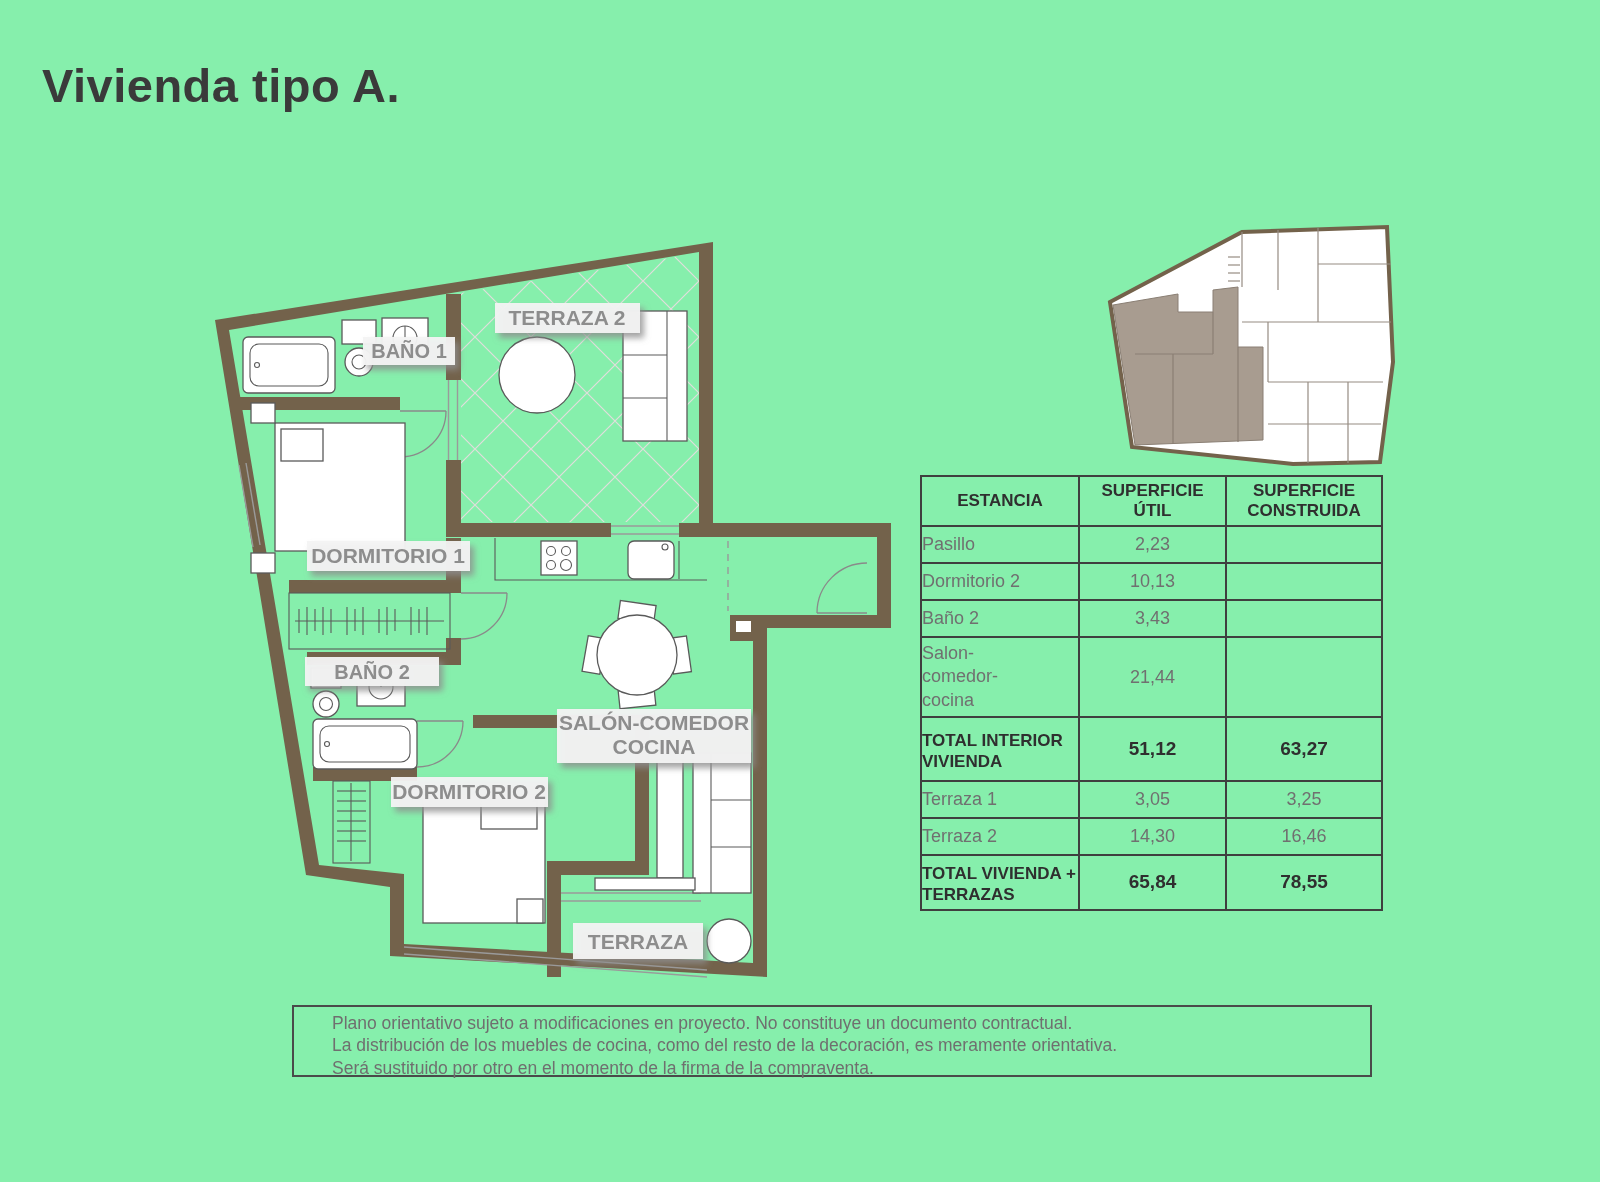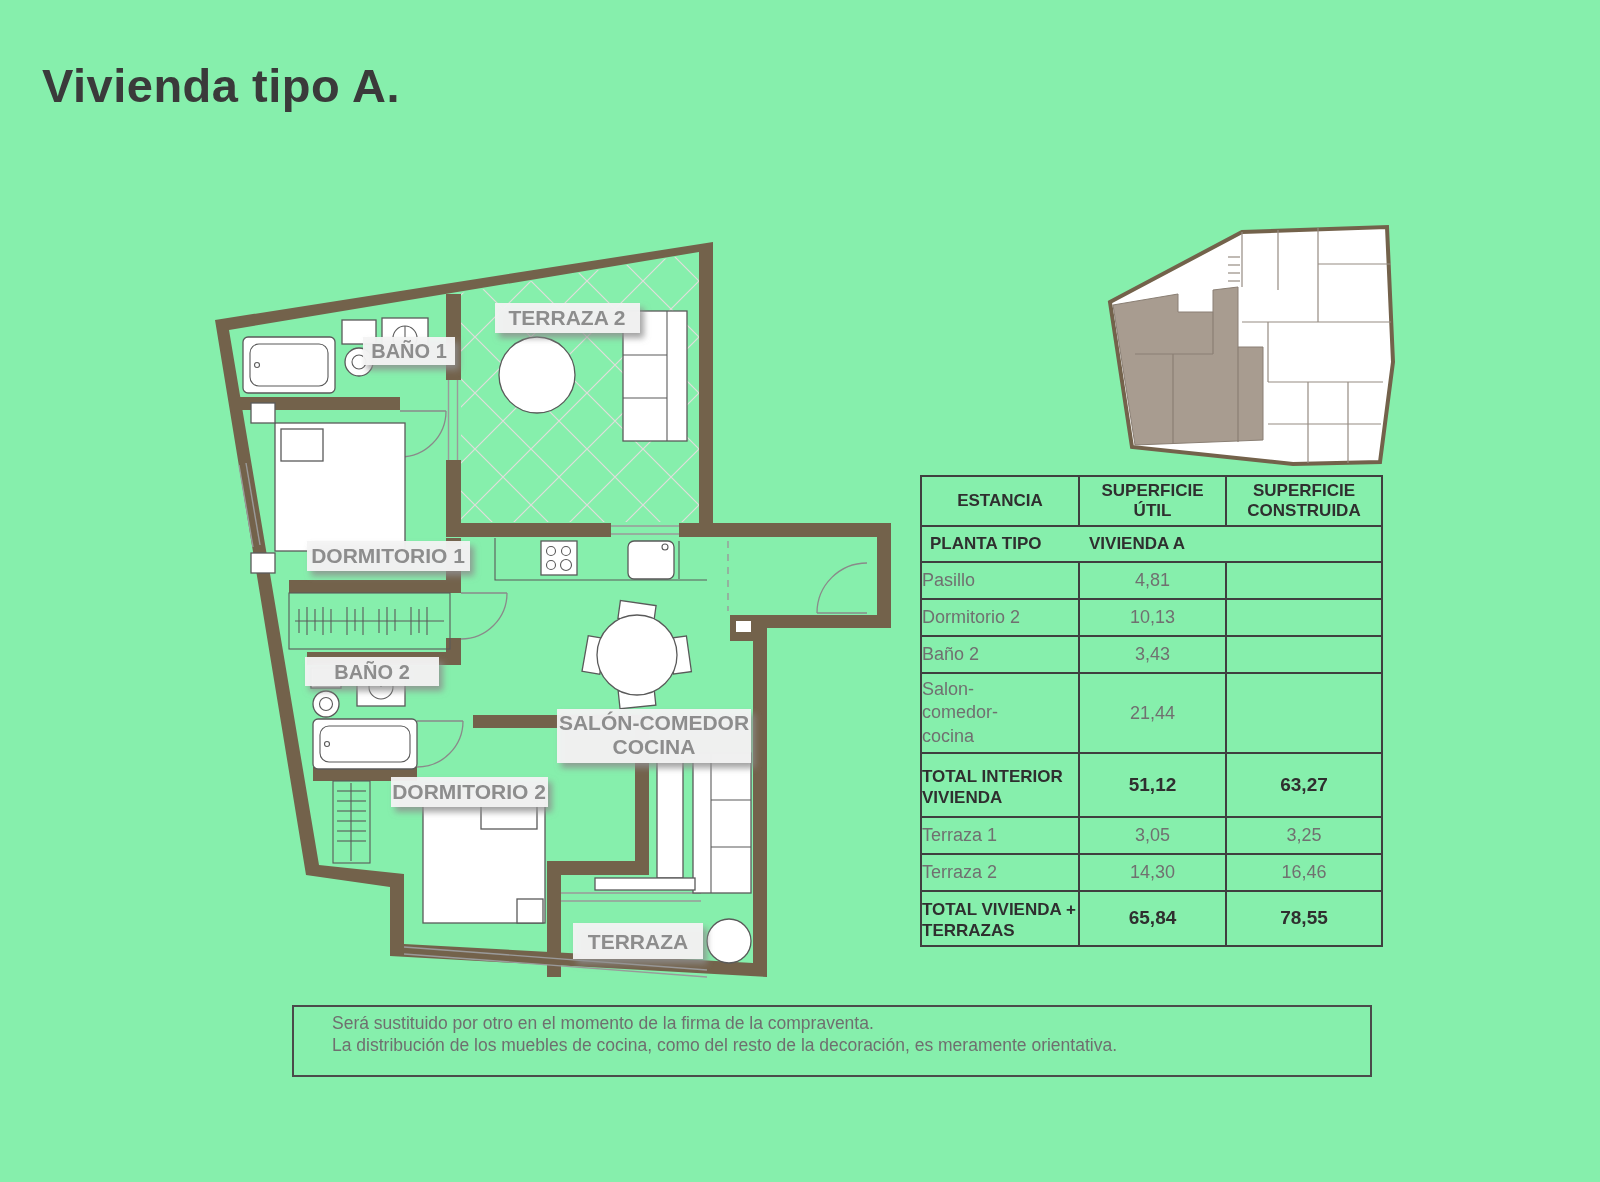--- a/index.html
+++ b/index.html
@@ -295,31 +295,23 @@
       </td>
       <td class="hdr">
         <span>SUPERFICIE</span>
         <span>ÚTIL</span>
       </td>
       <td class="hdr">
         <span>SUPERFICIE</span>
         <span>CONSTRUIDA</span>
       </td>
     </tr>
-    <tr class="sub-row">
-      <td colspan="3">
-        <div class="sub-flex">
-          <span class="sub-label">PLANTA TIPO</span>
-          <span class="sub-value">VIVIENDA A</span>
-        </div>
-      </td>
-    </tr>
     <tr>
       <td class="name-cell">Pasillo</td>
-      <td class="val-cell">4,81</td>
+      <td class="val-cell">2,23</td>
       <td class="val-cell"></td>
     </tr>
     <tr>
       <td class="name-cell">Dormitorio 2</td>
       <td class="val-cell">10,13</td>
       <td class="val-cell"></td>
     </tr>
     <tr>
       <td class="name-cell">Baño 2</td>
       <td class="val-cell">3,43</td>
@@ -349,17 +341,18 @@
     </tr>
     <tr class="total">
       <td class="name-cell">TOTAL VIVIENDA + TERRAZAS</td>
       <td class="val-cell">65,84</td>
       <td class="val-cell">78,55</td>
     </tr>
   </tbody>
     </table>
 
   <div class="disclaimer">
+    <div>Plano orientativo sujeto a modificaciones en proyecto. No constituye un documento contractual.</div>
+    <div>La distribución de los muebles de cocina, como del resto de la decoración, es meramente orientativa.</div>
     <div>Será sustituido por otro en el momento de la firma de la compraventa.</div>
-    <div>La distribución de los muebles de cocina, como del resto de la decoración, es meramente orientativa.</div>
   </div>
 
 </div>
 
 </body></html>

